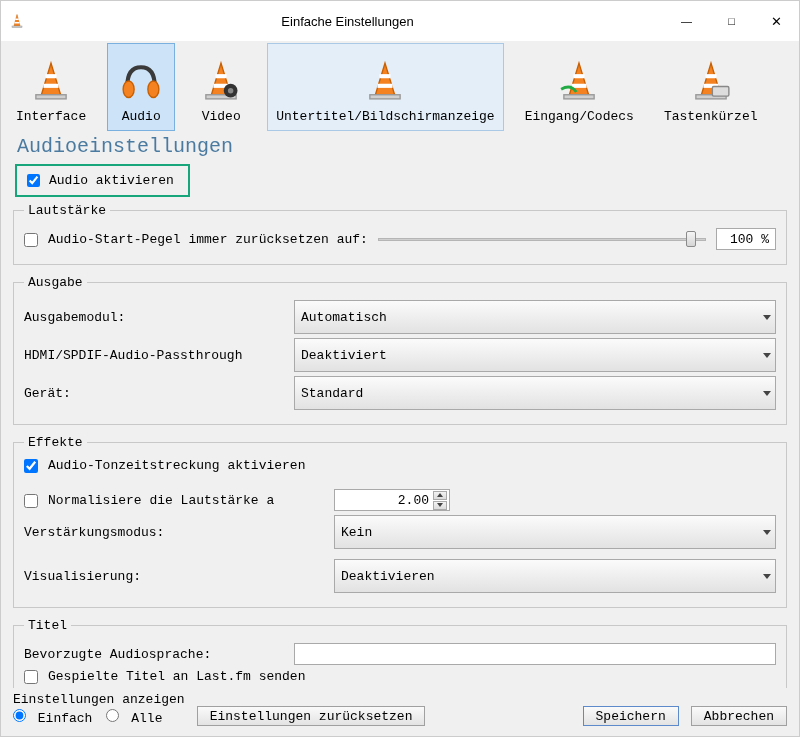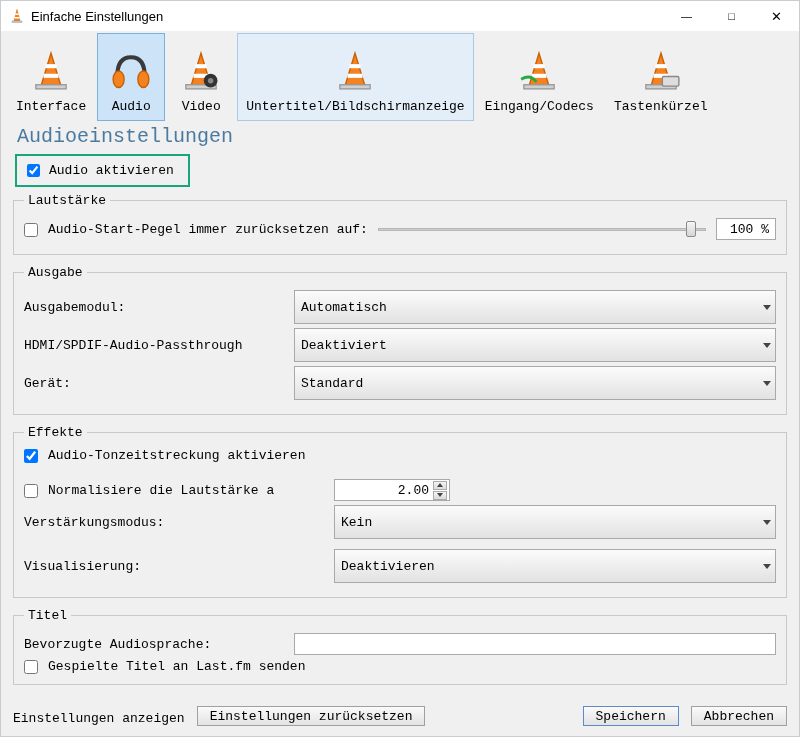--- a/index.html
+++ b/index.html
@@ -15,25 +15,26 @@
   .window {
     width: 800px;
     height: 737px;
     border: 1px solid #ccc;
     background: #f0f0f0;
     display: flex;
     flex-direction: column;
   }
   
   .titlebar {
-    height: 30px;
+    height: 40px;
     background: #fff;
     display: flex;
     align-items: center;
     font-size: 13px;
+    text-align: center;
   }
   .titlebar .ico {
     margin: 0 6px 0 8px;
     width: 16px; height: 16px;
     display: flex; align-items: center; justify-content: center;
   }
   .titlebar .title { flex: 1; }
   .winbtn {
     width: 45px; height: 30px;
     display: flex; align-items: center; justify-content: center;
@@ -42,21 +43,21 @@
     color: #000;
   }
   .winbtn.close { font-size: 13px; }
 
   
   .tabs {
     height: 90px;
     background: #f0f0f0;
     display: flex;
     padding: 2px 0 0 6px;
-    gap: 2px;
+    gap: 12px;
   }
   .tab {
     display: flex; flex-direction: column; align-items: center; justify-content: flex-end;
     font-family: "Courier New", monospace;
     font-size: 13px;
     padding: 4px 8px 6px 8px;
     border: 1px solid transparent;
     cursor: pointer;
     min-width: 68px;
   }
@@ -418,20 +419,30 @@
       <div class="chk" style="margin-top:4px;">
         <input type="checkbox" style="">
         <span>Gespielte Titel an Last.fm senden</span>
       </div>
     </fieldset>
   </div>
 
   <div class="bottom">
     <div class="show-settings">
       <div>Einstellungen anzeigen</div>
+      <div class="radios">
+        <label class="mono">
+          <input type="radio" name="ss" checked="" style="">
+          <span>Einfach</span>
+        </label>
+        <label class="mono">
+          <input type="radio" name="ss" style="">
+          <span>Alle</span>
+        </label>
+      </div>
     </div>
     <div class="btn">
       <span>Einstellungen zurücksetzen</span>
     </div>
     <div class="spacer"></div>
     <div class="btn primary">
       <span>Speichern</span>
     </div>
     <div class="btn">
       <span>Abbrechen</span>

